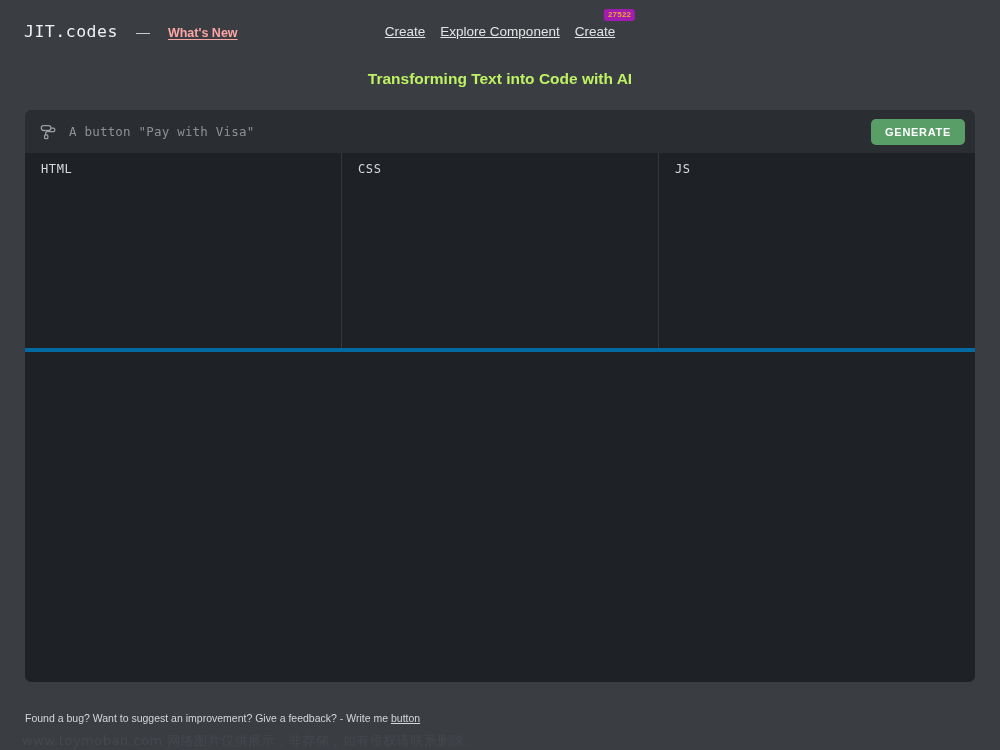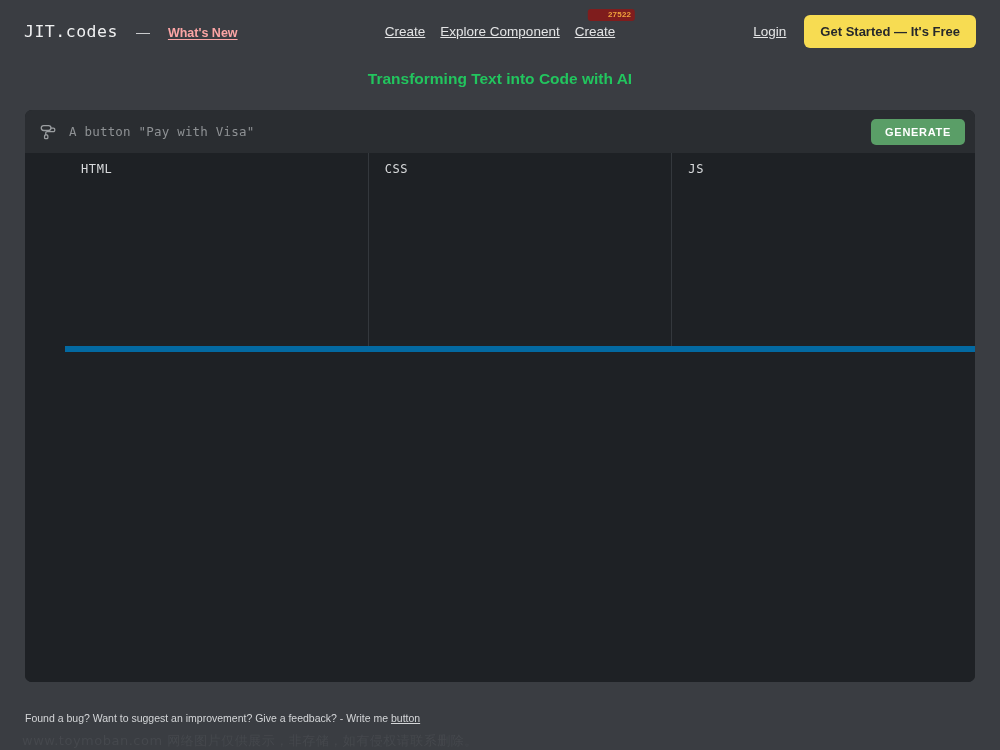--- a/index.html
+++ b/index.html
@@ -67,25 +67,25 @@
     font-size: 13.5px;
     color: #e4e5e6;
     position: relative;
     padding: 2px 0;
   }
 
   .badge {
     position: absolute;
     top: -13px;
     right: -20px;
-    background: #7f1d1d;
+    background: #a21caf;
     color: #f0a33c;
     font-size: 8px;
     font-weight: bold;
-    padding: 1px 4px 1px 20px;
+    padding: 1px 4px 1px 4px;
     border-radius: 3px;
     letter-spacing: 0.2px;
     line-height: 1.3;
   }
 
   .nav-right {
     margin-left: auto;
     display: flex;
     align-items: center;
     gap: 18px;
@@ -107,21 +107,21 @@
     padding: 9px 16px;
     font-family: "Liberation Sans", sans-serif;
     cursor: pointer;
   }
 
   
   .page-title {
     text-align: center;
     font-size: 15.5px;
     font-weight: bold;
-    color: #22c55e;
+    color: #bef264;
     margin-top: 8px;
     margin-bottom: 18px;
   }
 
   
   .card {
     position: absolute;
     left: 25px;
     top: 110px;
     width: 950px;
@@ -174,22 +174,21 @@
     font-family: "Liberation Sans", sans-serif;
     cursor: pointer;
     flex: 0 0 auto;
   }
 
   
   .editors {
     height: 199px;
     display: flex;
     flex: 0 0 auto;
-    border-bottom: 6px solid #0369a1;
-    margin-left: 40px;
+    border-bottom: 4px solid #0369a1;
   }
 
   .editor-pane {
     flex: 1 1 0;
     min-width: 0;
     padding: 9px 0 0 16px;
     position: relative;
   }
 
   .editor-pane + .editor-pane {
@@ -258,24 +257,20 @@
 
   <div class="nav-center">
     <a class="nav-link" href="#">Create</a>
     <a class="nav-link" href="#">Explore Component</a>
     <a class="nav-link" href="#">
       <span>Create</span>
       <span class="badge">27522</span>
     </a>
   </div>
 
-  <div class="nav-right">
-    <a class="login-link" href="#">Login</a>
-    <button class="cta-button">Get Started — It's Free</button>
-  </div>
 
 </div>
 
 <h1 class="page-title">Transforming Text into Code with AI</h1>
 
 <div class="card">
 
   <div class="prompt-bar">
     <span>
       <svg class="roller-icon" viewBox="0 0 24 24" fill="none" stroke="#9b9ea1" stroke-width="1.7" stroke-linecap="round" stroke-linejoin="round">

